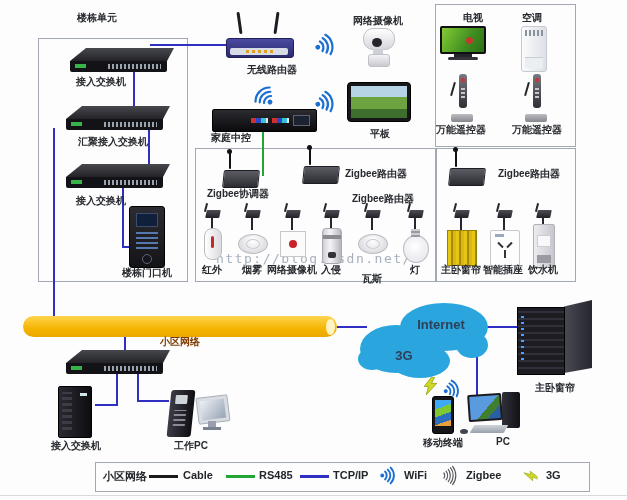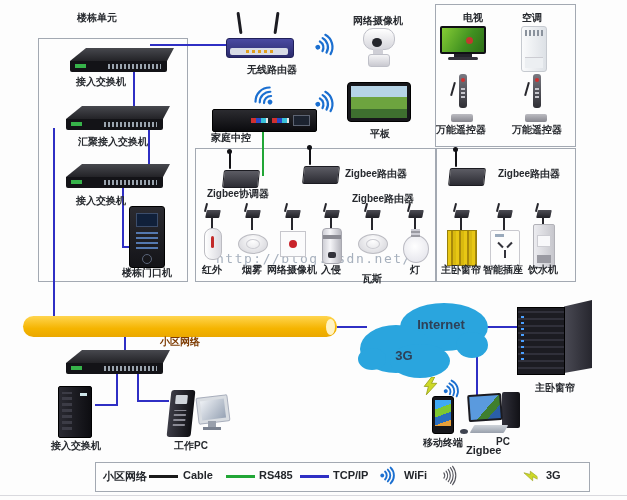--- a/index.html
+++ b/index.html
@@ -493,21 +493,21 @@
 
   <svg class="icon" style="left:439px;top:465px;width:22px;height:21px" viewBox="0 0 24 24">
     <g fill="none" stroke="#55555d" stroke-width="1.3" stroke-linecap="round">
       <path d="M5 9 a 5.5 5.5 0 0 1 0 6"></path>
       <path d="M7.5 7 a 8.5 8.5 0 0 1 0 10"></path>
       <path d="M10 5 a 11.5 11.5 0 0 1 0 14"></path>
       <path d="M12.5 3 a 14.5 14.5 0 0 1 0 18"></path>
       <path d="M15 1.5 a 17 17 0 0 1 0 21"></path>
     </g>
   </svg>
-  <div class="llb" style="left:466px;top:444px">Zigbee</div>
+  <div class="llb" style="left:466px;top:469px">Zigbee</div>
 
   <svg class="icon" style="left:521px;top:468px;width:17px;height:16px;transform:rotate(90deg)" viewBox="0 0 14 20">
     <polygon points="8,0 1,9 5,9 3,17 13,6 8,6 11,0" fill="#cdd927" stroke="#97a019" stroke-width="0.8"></polygon>
   </svg>
   <div class="llb" style="left:546px;top:469px">3G</div>
 
   <div class="pageline"></div>
 </div>
 
 </body></html>

